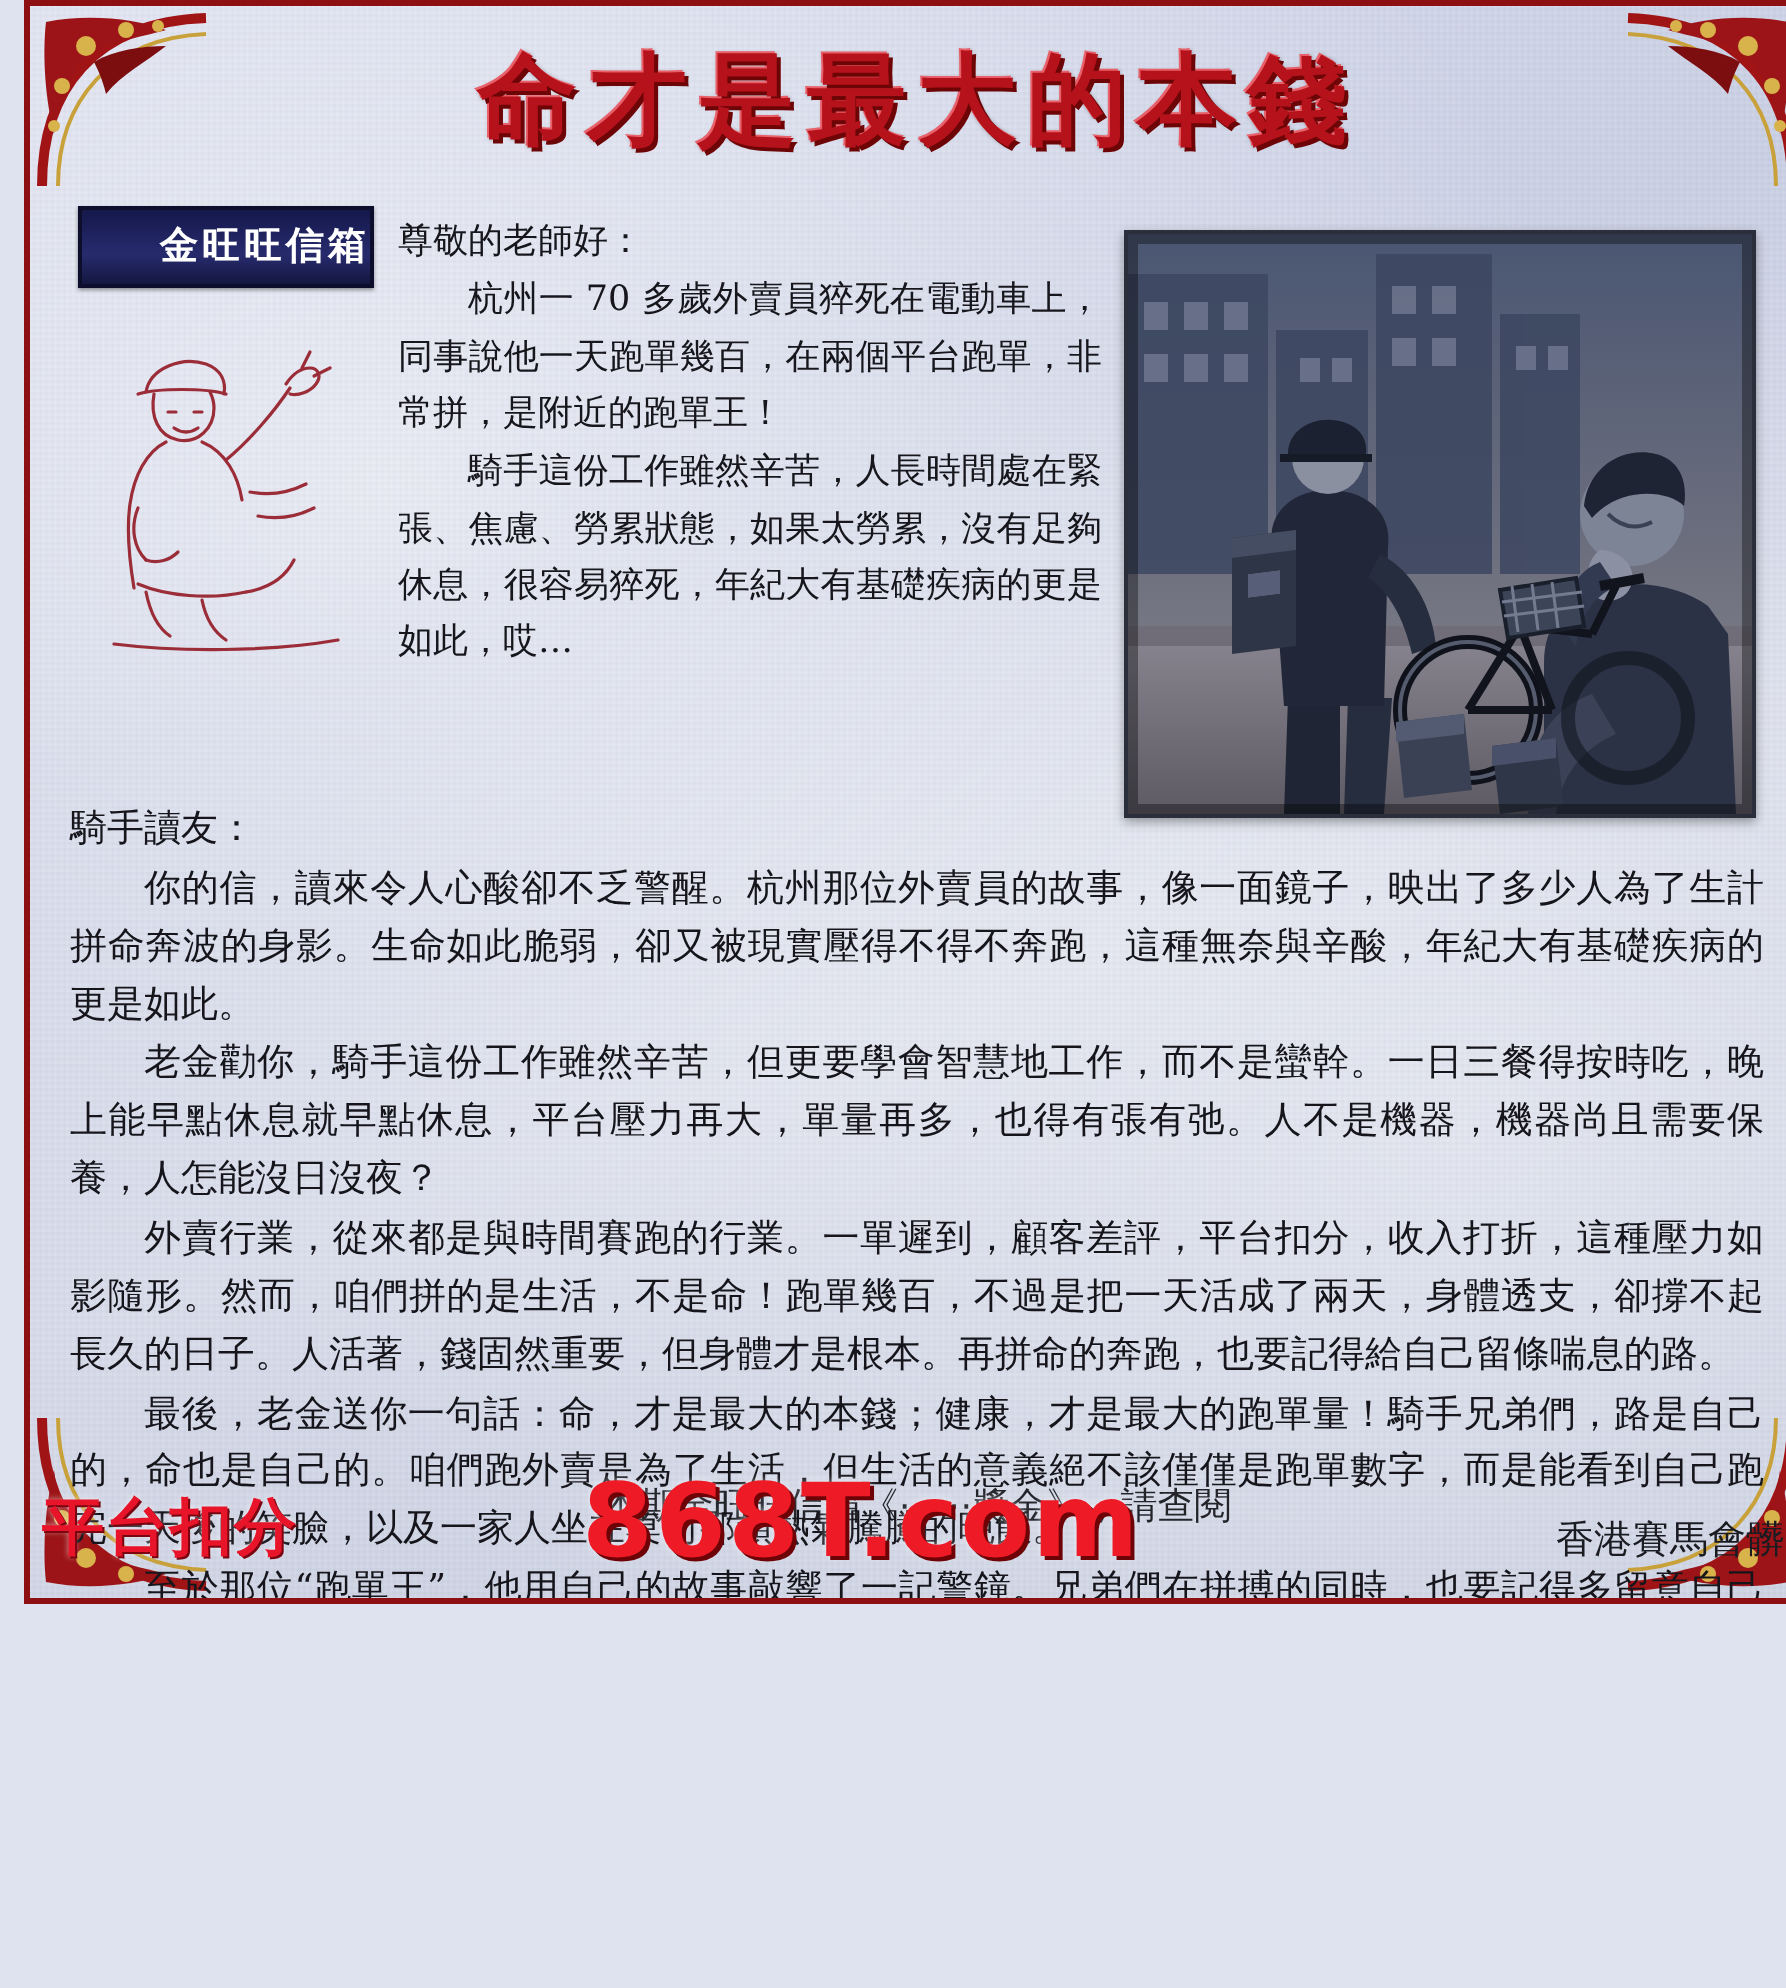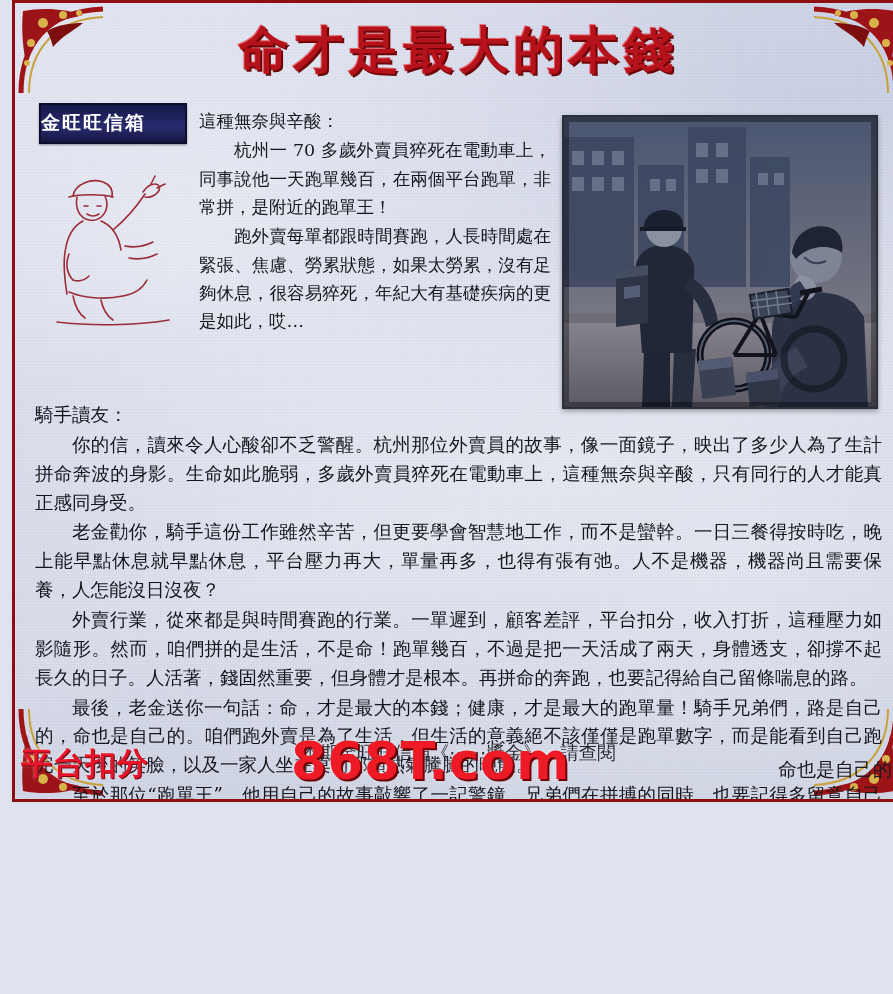--- a/index.html
+++ b/index.html
@@ -81,21 +81,21 @@
     z-index: 4;
   }
   .logo-banner {
     background: linear-gradient(#15184a, #272b6e 60%, #14173f);
     border: 2px solid #0c0e2c;
     color: #ffffff;
     font-family: Liberation Mono, monospace;
     font-weight: bold;
     font-size: 19px;
     letter-spacing: 2px;
-    text-align: left;
+    text-align: right;
     padding: 5px 0 6px 0;
     box-shadow: 0 1px 2px rgba(0,0,0,0.4);
   }
   .sketch-box {
     margin-top: 6px;
     height: 182px;
     position: relative;
   }
   .sketch-box svg { display: block; }
 
@@ -322,23 +322,23 @@
           <path d="M18 172 C50 176 96 176 130 170"></path>
 
           <path d="M86 96 C96 98 106 96 114 92"></path>
           <path d="M90 108 C100 110 110 108 118 104"></path>
         </g>
       </svg>
     </div>
   </div>
 
   <div class="letter-head">
-    <p>這種無奈與辛酸：</p>
+    <p>尊敬的老師好：</p>
     <p class="indent2">杭州一 70 多歲外賣員猝死在電動車上，同事說他一天跑單幾百，在兩個平台跑單，非常拼，是附近的跑單王！</p>
-    <p class="indent2">跑外賣每單都跟時間賽跑，人長時間處在緊張、焦慮、勞累狀態，如果太勞累，沒有足夠休息，很容易猝死，年紀大有基礎疾病的更是如此，哎…</p>
+    <p class="indent2">騎手這份工作雖然辛苦，人長時間處在緊張、焦慮、勞累狀態，如果太勞累，沒有足夠休息，很容易猝死，年紀大有基礎疾病的更是如此，哎…</p>
   </div>
 
   <div class="photo">
     <svg width="312" height="290" viewBox="0 0 312 290">
       <defs>
         <linearGradient id="sky" x1="0" y1="0" x2="0" y2="1">
           <stop offset="0%" stop-color="#4a5672"></stop>
           <stop offset="55%" stop-color="#6d6f7e"></stop>
           <stop offset="100%" stop-color="#8b8a90"></stop>
         </linearGradient>
@@ -438,27 +438,27 @@
         <path d="M182 256 L214 252 L218 286 L186 290 Z" fill="#2f3648"></path>
         <path d="M182 256 L214 252 L214 262 L182 266 Z" fill="#49516a"></path>
       </g>
 
       <rect width="312" height="290" fill="none" stroke="rgba(0,0,0,0.35)" stroke-width="10"></rect>
     </svg>
   </div>
 
   <div class="body-text">
     <p class="greet">騎手讀友：</p>
-    <p class="para">你的信，讀來令人心酸卻不乏警醒。杭州那位外賣員的故事，像一面鏡子，映出了多少人為了生計拼命奔波的身影。生命如此脆弱，多歲外賣員猝死在電動車上，這種無奈與辛酸，只有同行的人才能真正感同身受。</p>
+    <p class="para">你的信，讀來令人心酸卻不乏警醒。杭州那位外賣員的故事，像一面鏡子，映出了多少人為了生計拼命奔波的身影。生命如此脆弱，卻又被現實壓得不得不奔跑，這種無奈與辛酸，年紀大有基礎疾病的更是如此。</p>
     <p class="para">老金勸你，騎手這份工作雖然辛苦，但更要學會智慧地工作，而不是蠻幹。一日三餐得按時吃，晚上能早點休息就早點休息，平台壓力再大，單量再多，也得有張有弛。人不是機器，機器尚且需要保養，人怎能沒日沒夜？</p>
     <p class="para">外賣行業，從來都是與時間賽跑的行業。一單遲到，顧客差評，平台扣分，收入打折，這種壓力如影隨形。然而，咱們拼的是生活，不是命！跑單幾百，不過是把一天活成了兩天，身體透支，卻撐不起長久的日子。人活著，錢固然重要，但身體才是根本。再拼命的奔跑，也要記得給自己留條喘息的路。</p>
     <p class="para">最後，老金送你一句話：命，才是最大的本錢；健康，才是最大的跑單量！騎手兄弟們，路是自己的，命也是自己的。咱們跑外賣是為了生活，但生活的意義絕不該僅僅是跑單數字，而是能看到自己跑完一天後的笑臉，以及一家人坐在桌前那頓熱氣騰騰的晚飯。</p>
     <p class="para">至於那位“跑單王”，他用自己的故事敲響了一記警鐘。兄弟們在拼搏的同時，也要記得多留意自己的健康，時不時做個體檢，看看血壓血糖。長時間騎行勞累，可以試著調整跑單模式，適當減少單量，與其多跑幾單，還不如多活幾年。</p>
   </div>
 
   <div class="footer-hidden-line">本期金旺旺信箱《⋯⋯獎金》，請查閱</div>
 
   <div class="bottom-strip"></div>
   <div class="wm-left">平台扣分</div>
   <div class="wm-center">868T.com</div>
-  <div class="wm-right">命也是自己的</div>
+  <div class="wm-right">香港賽馬會髒</div>
 
 </div>
 
 </body></html>

